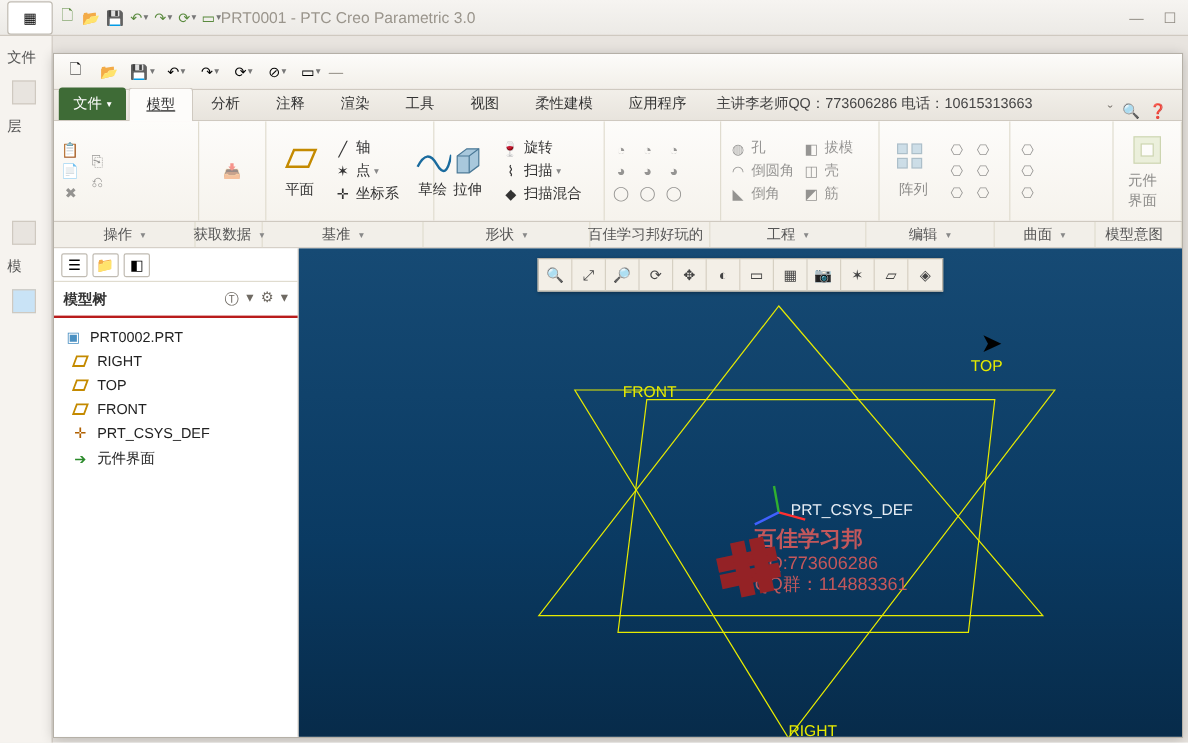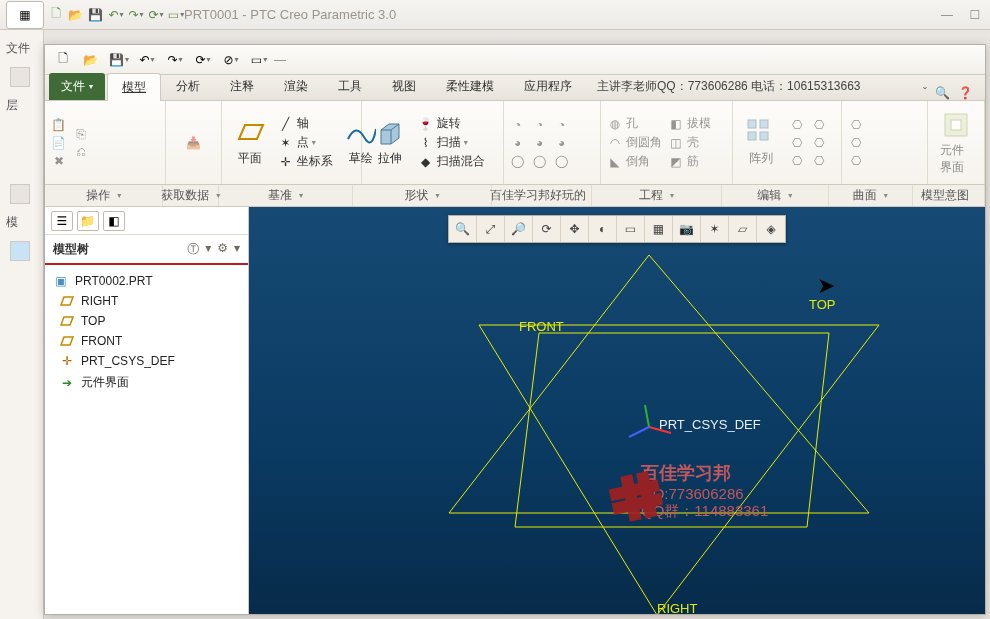--- a/index.html
+++ b/index.html
@@ -69,21 +69,21 @@
 
 .viewport { flex: 1; position: relative; background: linear-gradient(#164a74, #0a3a62 60%, #072b4a); overflow: hidden; }
 .vp-toolbar { position: absolute; top: 8px; left: 50%; transform: translateX(-50%); display: flex; background: #f3efe7; border: 1px solid #b8b2a6; box-shadow: 0 1px 3px rgba(0,0,0,.4); }
 .vp-toolbar .tb { width: 28px; height: 26px; display: flex; align-items: center; justify-content: center; border-right: 1px solid #d6d0c3; color: #444; }
 .vp-toolbar .tb:last-child { border-right: none; }
 
 .vp-label { position: absolute; color: #e6ea00; font-size: 13px; }
 .vp-label.white { color: #e8eef5; }
 svg.star { position: absolute; }
 
-.watermark { position: absolute; left: 392px; top: 230px; color: #d85b5b; opacity: .9; pointer-events: none; margin-top: 24px; }
+.watermark { position: absolute; left: 380px; top: 230px; color: #d85b5b; opacity: .9; pointer-events: none; }
 .watermark .wm-line { font-size: 15px; }
 .wm-shape { position: absolute; left: -40px; top: 8px; }
 
 .cursor-arrow { position: absolute; color: #000; font-size: 22px; }
 
 .win-ctrl { width: 18px; text-align: center; }
 </style>
 </head>
 <body>
 

